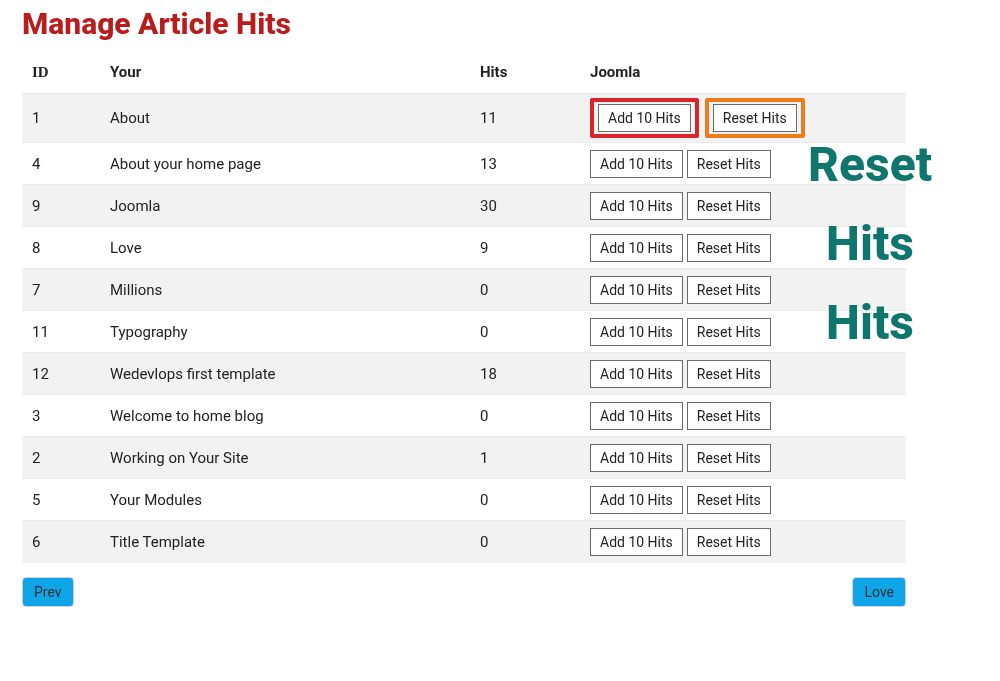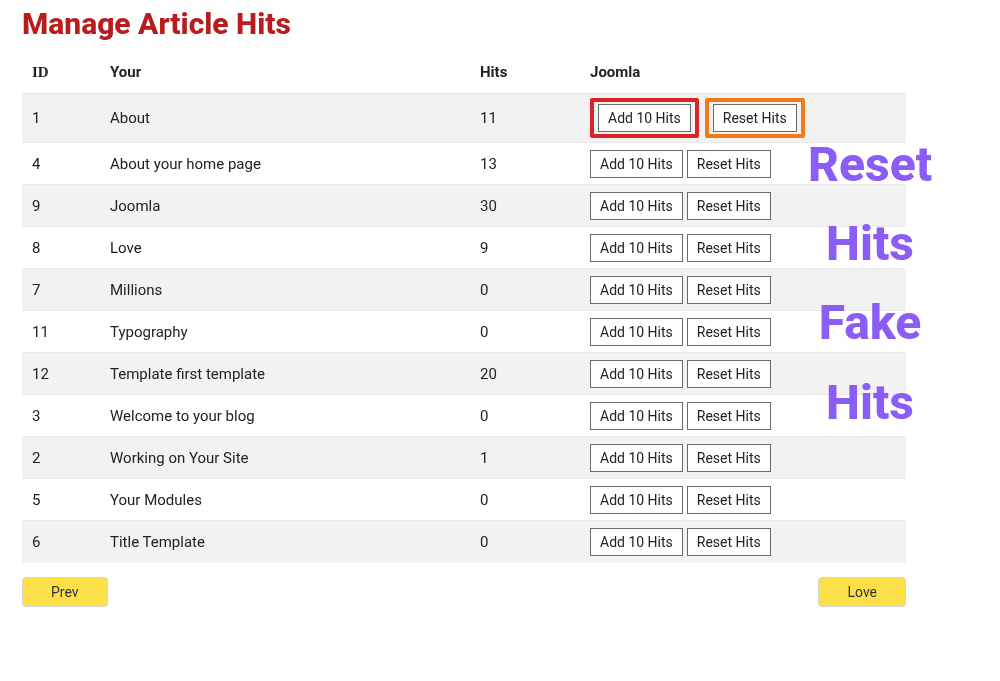--- a/index.html
+++ b/index.html
@@ -93,38 +93,38 @@
   }
 
   .pager {
     margin-top: 14px;
     display: flex;
     justify-content: space-between;
     width: 884px;
   }
   .pager .pbtn {
     border: 1px solid #d4d4d4;
-    background: #fde047;
+    background: #0ea5e9;
     font-size: 14px;
-    padding: 6px 28px;
+    padding: 6px 11px;
     border-radius: 4px;
     cursor: pointer;
     font-family: inherit;
     color: #333;
   }
 
   
   .overlay-text {
     position: absolute;
     left: 750px;
     top: 125px;
     width: 240px;
     text-align: center;
     font-weight: 800;
-    color: #8b5cf6;
+    color: #0f766e;
     font-size: 48px;
     line-height: 1.65;
     pointer-events: none;
   }
   .overlay-text .line {
     display: block;
   }
 </style>
 </head>
 <body>
@@ -181,27 +181,27 @@
           <td><button class="btn">Add 10 Hits</button><button class="btn">Reset Hits</button></td>
         </tr>
         <tr>
           <td>11</td>
           <td>Typography</td>
           <td>0</td>
           <td><button class="btn">Add 10 Hits</button><button class="btn">Reset Hits</button></td>
         </tr>
         <tr>
           <td>12</td>
-          <td>Template first template</td>
-          <td>20</td>
+          <td>Wedevlops first template</td>
+          <td>18</td>
           <td><button class="btn">Add 10 Hits</button><button class="btn">Reset Hits</button></td>
         </tr>
         <tr>
           <td>3</td>
-          <td>Welcome to your blog</td>
+          <td>Welcome to home blog</td>
           <td>0</td>
           <td><button class="btn">Add 10 Hits</button><button class="btn">Reset Hits</button></td>
         </tr>
         <tr>
           <td>2</td>
           <td>Working on Your Site</td>
           <td>1</td>
           <td><button class="btn">Add 10 Hits</button><button class="btn">Reset Hits</button></td>
         </tr>
         <tr>
@@ -220,17 +220,16 @@
   </table>
 
   <div class="pager">
     <button class="pbtn">Prev</button>
     <button class="pbtn">Love</button>
   </div>
 
   <div class="overlay-text">
     <span class="line">Reset</span>
     <span class="line">Hits</span>
-    <span class="line">Fake</span>
     <span class="line">Hits</span>
   </div>
 
 </div>
 
 </body></html>

